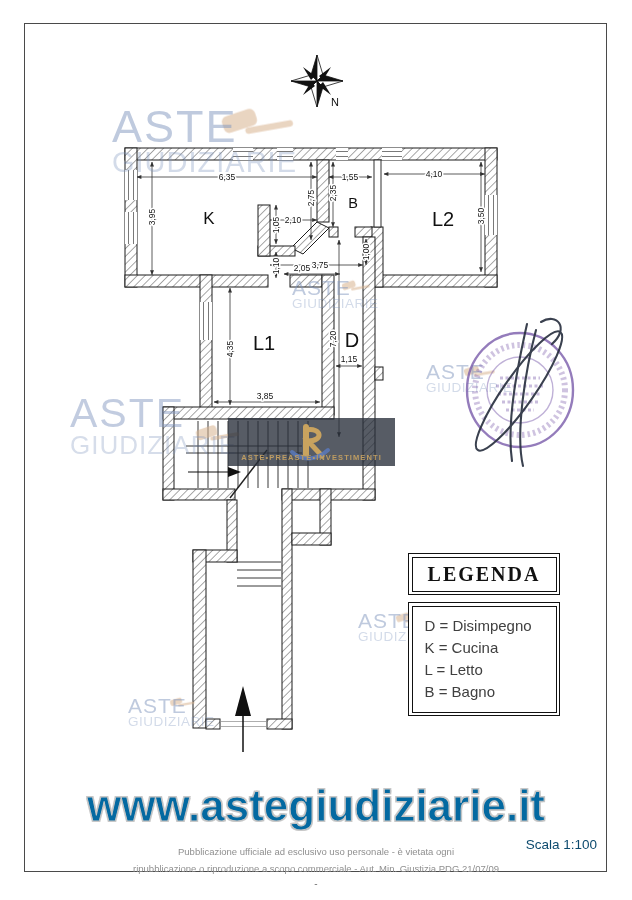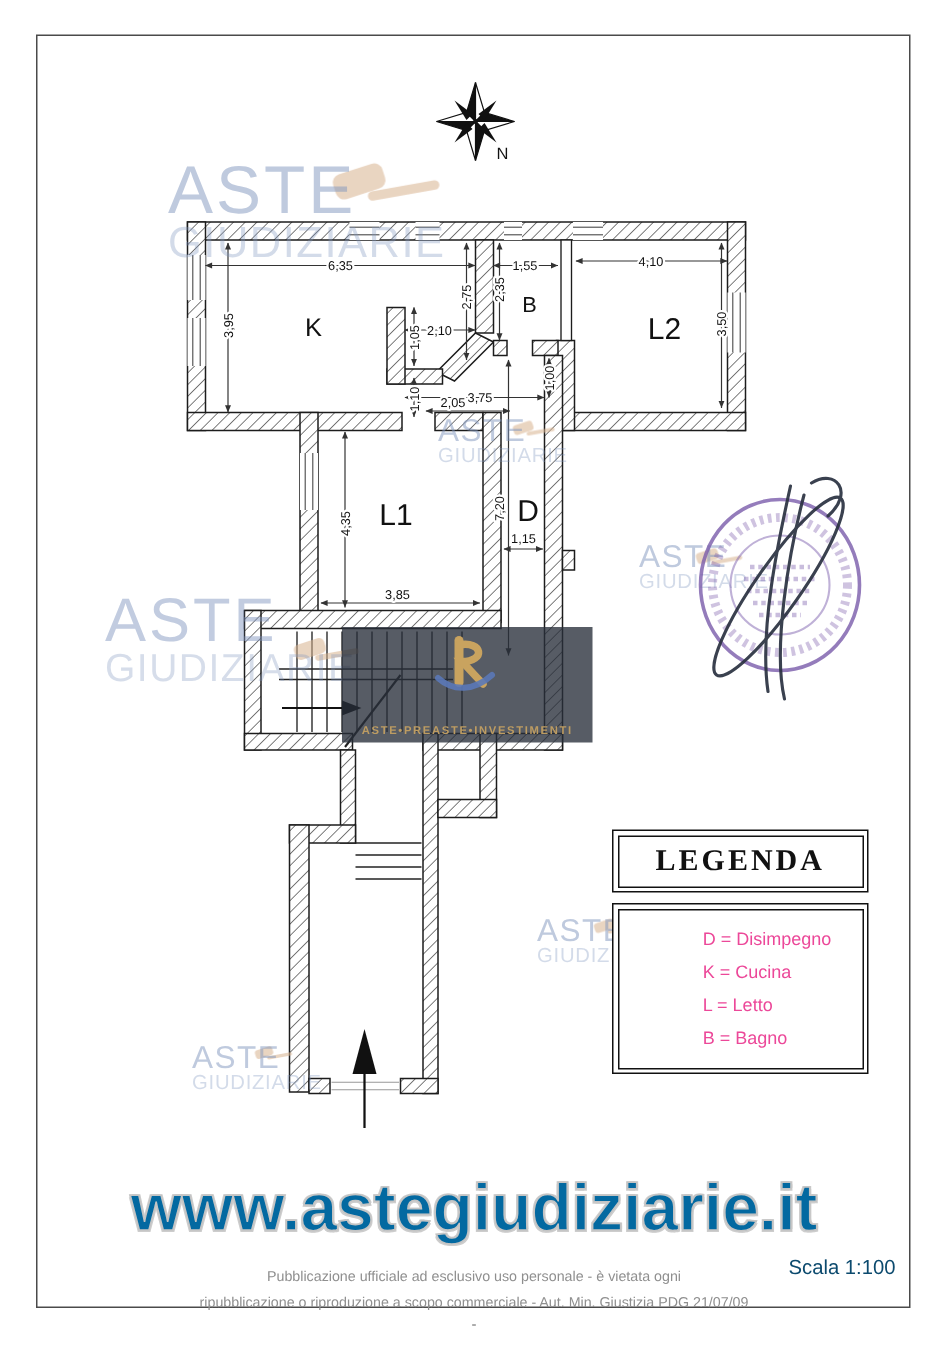--- a/index.html
+++ b/index.html
@@ -12,34 +12,34 @@
   .wm{position:absolute;line-height:.95;pointer-events:none;}
   .wm span{display:block;}
   .wm-a .l1{font-size:45px;letter-spacing:2px;color:rgba(127,149,190,.50);}
   .wm-a .l2{font-size:29px;letter-spacing:1px;color:rgba(127,149,190,.34);}
   .wm-c .l1{font-size:41px;letter-spacing:2px;color:rgba(127,149,190,.48);}
   .wm-c .l2{font-size:26px;letter-spacing:1px;color:rgba(127,149,190,.32);}
   .wm-b .l1{font-size:21px;letter-spacing:1px;color:rgba(127,149,190,.50);}
   .wm-b .l2{font-size:13.5px;letter-spacing:.5px;color:rgba(127,149,190,.34);}
 
   
-  .banner{position:absolute;left:228px;top:418px;width:167px;height:77px;background:rgba(40,46,58,.78);}
+  .banner{position:absolute;left:228px;top:418px;width:167px;height:48px;background:rgba(40,46,58,.78);}
   .banner-logo{position:absolute;left:48px;top:1px;width:70px;height:44px;}
   .banner-text{position:absolute;bottom:4px;left:0;right:0;text-align:center;font-size:7.5px;font-weight:bold;
                color:#bd9c62;letter-spacing:1.1px;}
 
   
-  .legend{position:absolute;left:408px;top:553px;width:171px;}
+  .legend{position:absolute;left:408px;top:553px;width:152px;}
   .lg-box{border:1.6px solid #111;padding:2.5px;background:#fff;box-sizing:border-box;}
   .lg-box.items{margin-top:7px;}
   .lg-inner{border:1px solid #111;}
   .lg-title{text-align:center;font-family:"Liberation Serif",serif;font-size:20px;font-weight:bold;
             letter-spacing:2px;padding:5px 0;color:#111;}
   .lg-items{padding:8px 12px 9px 12px;}
-  .lg-item{font-size:12px;color:#ec4899;line-height:22px;margin-left:44px;}
+  .lg-item{font-size:15px;color:#404040;line-height:22px;}
 
   
   .www{position:absolute;left:24px;top:781px;width:584px;text-align:center;font-size:44px;font-weight:bold;
        color:#0369a1;-webkit-text-stroke:1px #c4c4c4;
        text-shadow:-1px -1px 0 #cdcdcd,1px -1px 0 #cdcdcd,-1px 1px 0 #cdcdcd,1px 1px 0 #cdcdcd;}
   .sheet-title{position:absolute;left:36px;top:803px;font-size:25px;color:#2b2b2b;letter-spacing:.5px;}
   .scala{position:absolute;left:430px;top:837px;width:167px;text-align:right;font-size:13.5px;color:#0c4a6e;}
   .disc{position:absolute;left:24px;width:584px;text-align:center;color:#8f8f8f;font-size:9.5px;}
   .disc1{top:846px;}
   .disc2{top:863px;}

